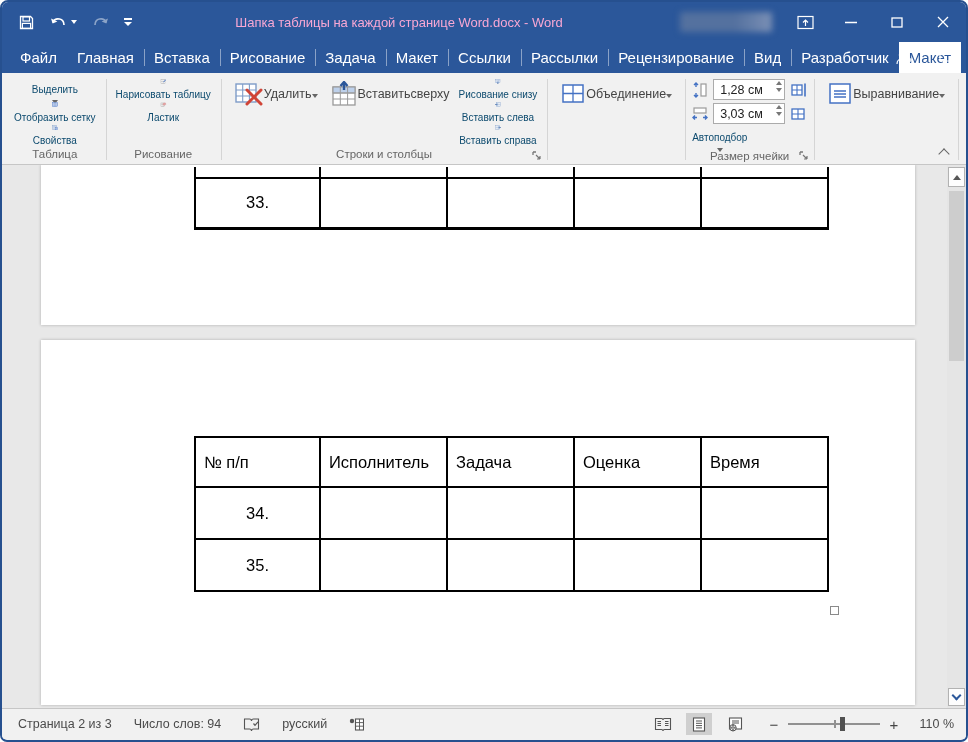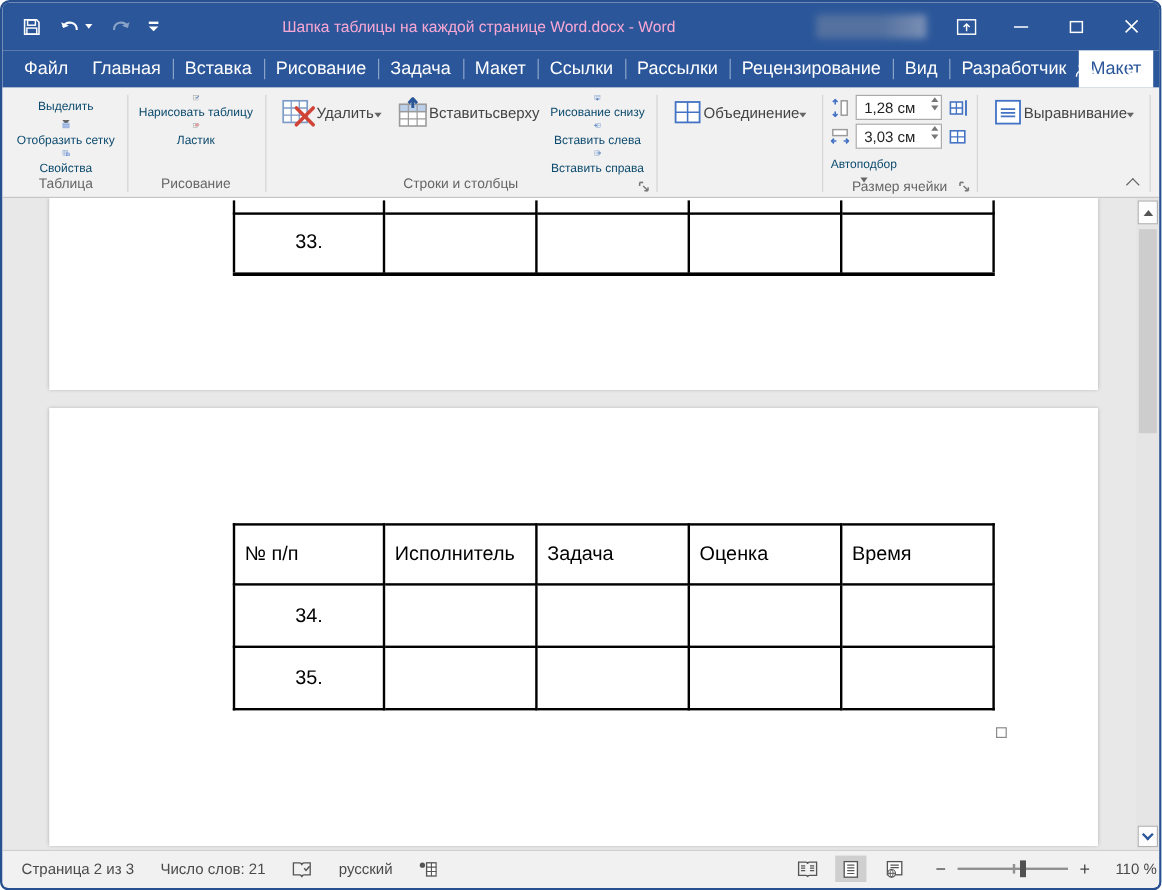--- a/index.html
+++ b/index.html
@@ -71,21 +71,21 @@
 
   
   .vscroll { position:absolute; right:0; top:0; width:19px; height:100%; background:#e5e5e5; }
   .vs-up { position:absolute; top:2px; left:1px; width:17px; height:20px; background:#fdfdfd; border:1px solid #b2b2b2; display:flex; align-items:center; justify-content:center; }
   .tri-up { width:0;height:0;border-left:4px solid transparent;border-right:4px solid transparent;border-bottom:5px solid #555; }
   .vs-thumb { position:absolute; top:26px; left:2px; width:15px; height:170px; background:#cdcdcd; }
   .vs-down { position:absolute; bottom:2px; left:1px; width:17px; height:18px; background:#fdfdfd; border:1px solid #b2b2b2; display:flex; align-items:center; justify-content:center; }
   .chev-dn { width:7px; height:7px; border-right:2px solid #2b579a; border-bottom:2px solid #2b579a; transform:rotate(45deg); margin-top:-3px; }
 
   
-  .statusbar { height:31px; background:#f1f1f1; border-top:1px solid #c6c6c6; display:flex; align-items:center; font-size:12.5px; color:#4a4a4a; padding:0 2px 0 16px; }
+  .statusbar { height:31px; background:#f1f1f1; border-top:1px solid #c6c6c6; display:flex; align-items:center; font-size:12.5px; color:#4a4a4a; padding:0 12px 0 16px; }
   .sb-left { display:flex; align-items:center; gap:22px; }
   .sb-right { margin-left:auto; display:flex; align-items:center; gap:10px; }
   .viewbtn { width:26px; height:22px; display:flex; align-items:center; justify-content:center; }
   .viewbtn.active { background:#cfcfcf; }
   .zoomctl { display:flex; align-items:center; gap:8px; margin-left:10px; }
   .zoom-sign { font-size:15px; color:#444; width:12px; text-align:center; }
   .slider { position:relative; width:92px; height:14px; }
   .slider .track { position:absolute; left:0; right:0; top:6px; height:2px; background:#919191; }
   .slider .notch { position:absolute; left:46px; top:3px; width:1.5px; height:8px; background:#919191; }
   .slider .thumb { position:absolute; left:52px; top:0; width:5px; height:14px; background:#515151; }
@@ -497,21 +497,21 @@
       <span class="vs-thumb"></span>
       <span class="vs-down">
           <span class="chev-dn"></span>
         </span>
     </div>
   </div>
 
   <div class="statusbar">
     <div class="sb-left">
       <span>Страница 2 из 3</span>
-      <span>Число слов: 21</span>
+      <span>Число слов: 94</span>
       <span>
         <svg width="17" height="15" viewBox="0 0 17 15">
             <path d="M1.5 2 h5 a2 2 0 0 1 2 2 a2 2 0 0 1 2 -2 h5 v10 h-5 a2 2 0 0 0 -2 2 a2 2 0 0 0 -2 -2 h-5 z" fill="none" stroke="#555" stroke-width="1.1"></path>
             <path d="M10.5 6.5 l1.5 1.8 L15 4.8" fill="none" stroke="#555" stroke-width="1.2"></path>
           </svg>
       </span>
       <span>русский</span>
       <span>
         <svg width="15" height="13" viewBox="0 0 15 13">
             <circle cx="3" cy="3" r="2.2" fill="#555"></circle>

